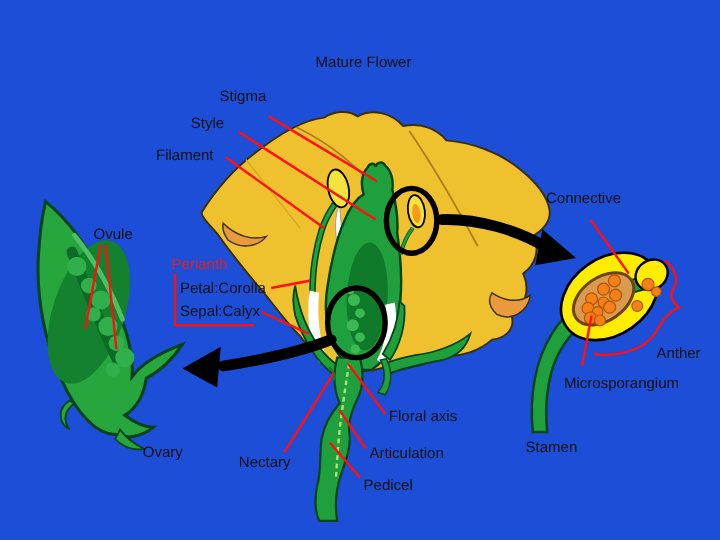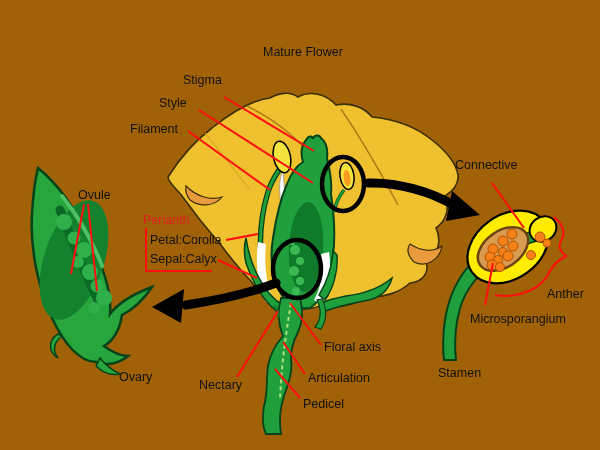--- a/index.html
+++ b/index.html
@@ -1,16 +1,16 @@
 <!DOCTYPE html>
 <html><head>
 <meta charset="utf-8">
 <style>
   html,body{margin:0;padding:0;background:#fff;}
-  .stage{position:relative;width:600px;height:450px;background:#a16207;overflow:hidden;}
+  .stage{position:relative;width:600px;height:450px;background:#1d4ed8;overflow:hidden;}
   text{font-family:"Liberation Sans","DejaVu Sans",sans-serif;font-size:12.5px;fill:#111;}
   text.red{fill:#e02020;}
   .leader{stroke:#ff0f0f;stroke-width:2;fill:none;}
   .outline-g{stroke:#05431a;}
   .blackline{stroke:#000;fill:none;}
 </style>
 </head>
 <body>
 <div class="stage">
 

